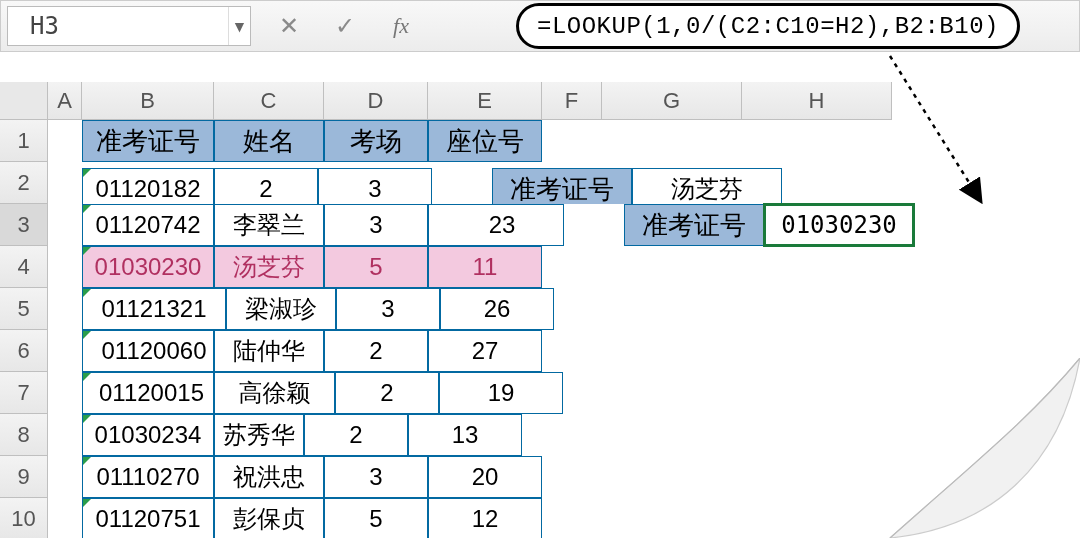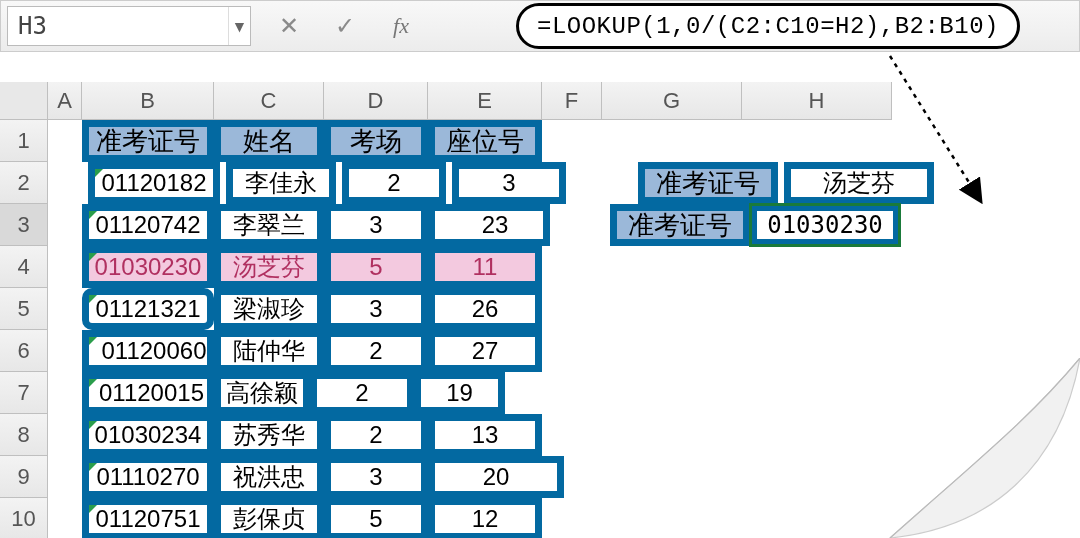--- a/index.html
+++ b/index.html
@@ -21,21 +21,21 @@
       position: relative;
     }
     .name-box {
       width: 244px;
       height: 40px;
       margin: 4px 6px;
       background: #fff;
       border: 1px solid #bbb;
       display: flex;
       align-items: center;
-      padding-left: 10px;
+      padding-left: 22px;
       font-size: 24px;
       font-family: Consolas, monospace;
       color: #444;
       gap: 37px;
     }
     .name-box-dd {
       margin-left: auto;
       width: 22px;
       height: 100%;
       display: flex;
@@ -137,21 +137,21 @@
     .cell {
       height: 42px;
       display: flex;
       align-items: center;
       justify-content: center;
       font-size: 24px;
       background: #fff;
       position: relative;
     }
     .cell.bordered {
-      border: 7px solid #0369a1;
+      border: 1px solid #0369a1;
     }
     .hdr {
       background: #9bb8d9 !important;
       font-family: "KaiTi", "STKaiti", serif;
       font-size: 26px;
     }
     .hl-row .cell.bordered {
       background: #f3c9df;
       color: #b03060;
     }
@@ -246,86 +246,85 @@
       <div class="rh">10</div>
     </div>
   <div class="cells" id="cells">
       <div class="row " style="top: 0px;">
         <div class="cell " style="width: 34px;"></div>
         <div class="cell bordered hdr" style="width: 132px;">准考证号</div>
         <div class="cell bordered hdr" style="width: 110px;">姓名</div>
         <div class="cell bordered hdr" style="width: 104px;">考场</div>
         <div class="cell bordered hdr" style="width: 114px;">座位号</div>
       </div>
-      <div class="row " style="top: 42px; gap: 6px;">
+      <div class="row " style="top: 48px;">
         <div class="cell " style="width: 34px;"></div>
         <div class="cell bordered green-tick" style="width: 132px;">01120182</div>
-        <div class="cell bordered cname" style="width: 110px;">李佳永</div>
         <div class="cell bordered" style="width: 104px;">2</div>
         <div class="cell bordered" style="width: 114px;">3</div>
         <div class="cell " style="width: 60px;"></div>
         <div class="cell bordered lookup-label" style="width: 140px;">准考证号</div>
         <div class="cell bordered cname" style="width: 150px;">汤芝芬</div>
       </div>
       <div class="row " style="top: 84px;">
         <div class="cell " style="width: 34px;"></div>
         <div class="cell bordered green-tick" style="width: 132px;">01120742</div>
         <div class="cell bordered cname" style="width: 110px;">李翠兰</div>
         <div class="cell bordered" style="width: 104px;">3</div>
-        <div class="cell bordered" style="width: 122px; padding-left: 12px;">23</div>
+        <div class="cell bordered" style="width: 136px; padding-left: 12px;">23</div>
         <div class="cell " style="width: 60px;"></div>
         <div class="cell bordered lookup-label" style="width: 140px;">准考证号</div>
         <div class="cell bordered active-cell" style="width: 150px;">01030230</div>
       </div>
       <div class="row hl-row" style="top: 126px;">
         <div class="cell " style="width: 34px;"></div>
         <div class="cell bordered green-tick" style="width: 132px;">01030230</div>
         <div class="cell bordered cname" style="width: 110px;">汤芝芬</div>
         <div class="cell bordered" style="width: 104px;">5</div>
         <div class="cell bordered" style="width: 114px;">11</div>
         <div class="cell " style="width: 60px;"></div>
       </div>
       <div class="row " style="top: 168px;">
         <div class="cell " style="width: 34px;"></div>
-        <div class="cell bordered green-tick" style="width: 132px; border-radius: 10px;">01121321</div>
+        <div class="cell bordered green-tick" style="width: 144px;">01121321</div>
         <div class="cell bordered cname" style="width: 110px;">梁淑珍</div>
         <div class="cell bordered" style="width: 104px;">3</div>
         <div class="cell bordered" style="width: 114px;">26</div>
         <div class="cell " style="width: 60px;"></div>
       </div>
       <div class="row " style="top: 210px;">
         <div class="cell " style="width: 34px;"></div>
         <div class="cell bordered green-tick" style="width: 132px; padding-left: 12px;">01120060</div>
         <div class="cell bordered cname" style="width: 110px;">陆仲华</div>
         <div class="cell bordered" style="width: 104px;">2</div>
         <div class="cell bordered" style="width: 114px;">27</div>
         <div class="cell " style="width: 60px;"></div>
       </div>
       <div class="row " style="top: 252px;">
         <div class="cell " style="width: 34px;"></div>
         <div class="cell bordered green-tick" style="width: 132px; padding-left: 7px;">01120015</div>
-        <div class="cell bordered cname" style="width: 96px; font-family: Liberation Serif, serif;">高徐颖</div>
+        <div class="cell bordered cname" style="width: 121px; font-family: Liberation Serif, serif;">高徐颖</div>
         <div class="cell bordered" style="width: 104px;">2</div>
-        <div class="cell bordered" style="width: 91px;">19</div>
+        <div class="cell bordered" style="width: 124px;">19</div>
         <div class="cell " style="width: 60px;"></div>
       </div>
       <div class="row " style="top: 294px;">
         <div class="cell " style="width: 34px;"></div>
         <div class="cell bordered green-tick" style="width: 132px;">01030234</div>
-        <div class="cell bordered cname" style="width: 110px;">苏秀华</div>
+        <div class="cell bordered cname" style="width: 90px;">苏秀华</div>
         <div class="cell bordered" style="width: 104px;">2</div>
         <div class="cell bordered" style="width: 114px;">13</div>
         <div class="cell " style="width: 60px;"></div>
       </div>
       <div class="row " style="top: 336px;">
         <div class="cell " style="width: 34px;"></div>
         <div class="cell bordered green-tick" style="width: 132px;">01110270</div>
         <div class="cell bordered cname" style="width: 110px;">祝洪忠</div>
         <div class="cell bordered" style="width: 104px;">3</div>
-        <div class="cell bordered" style="width: 136px;">20</div>
+        <div class="cell bordered" style="width: 114px;">20</div>
         <div class="cell " style="width: 60px;"></div>
       </div>
       <div class="row " style="top: 378px;">
         <div class="cell " style="width: 34px;"></div>
         <div class="cell bordered green-tick" style="width: 132px;">01120751</div>
         <div class="cell bordered cname" style="width: 110px;">彭保贞</div>
         <div class="cell bordered" style="width: 104px;">5</div>
         <div class="cell bordered" style="width: 114px;">12</div>
         <div class="cell " style="width: 60px;"></div>
       </div>

